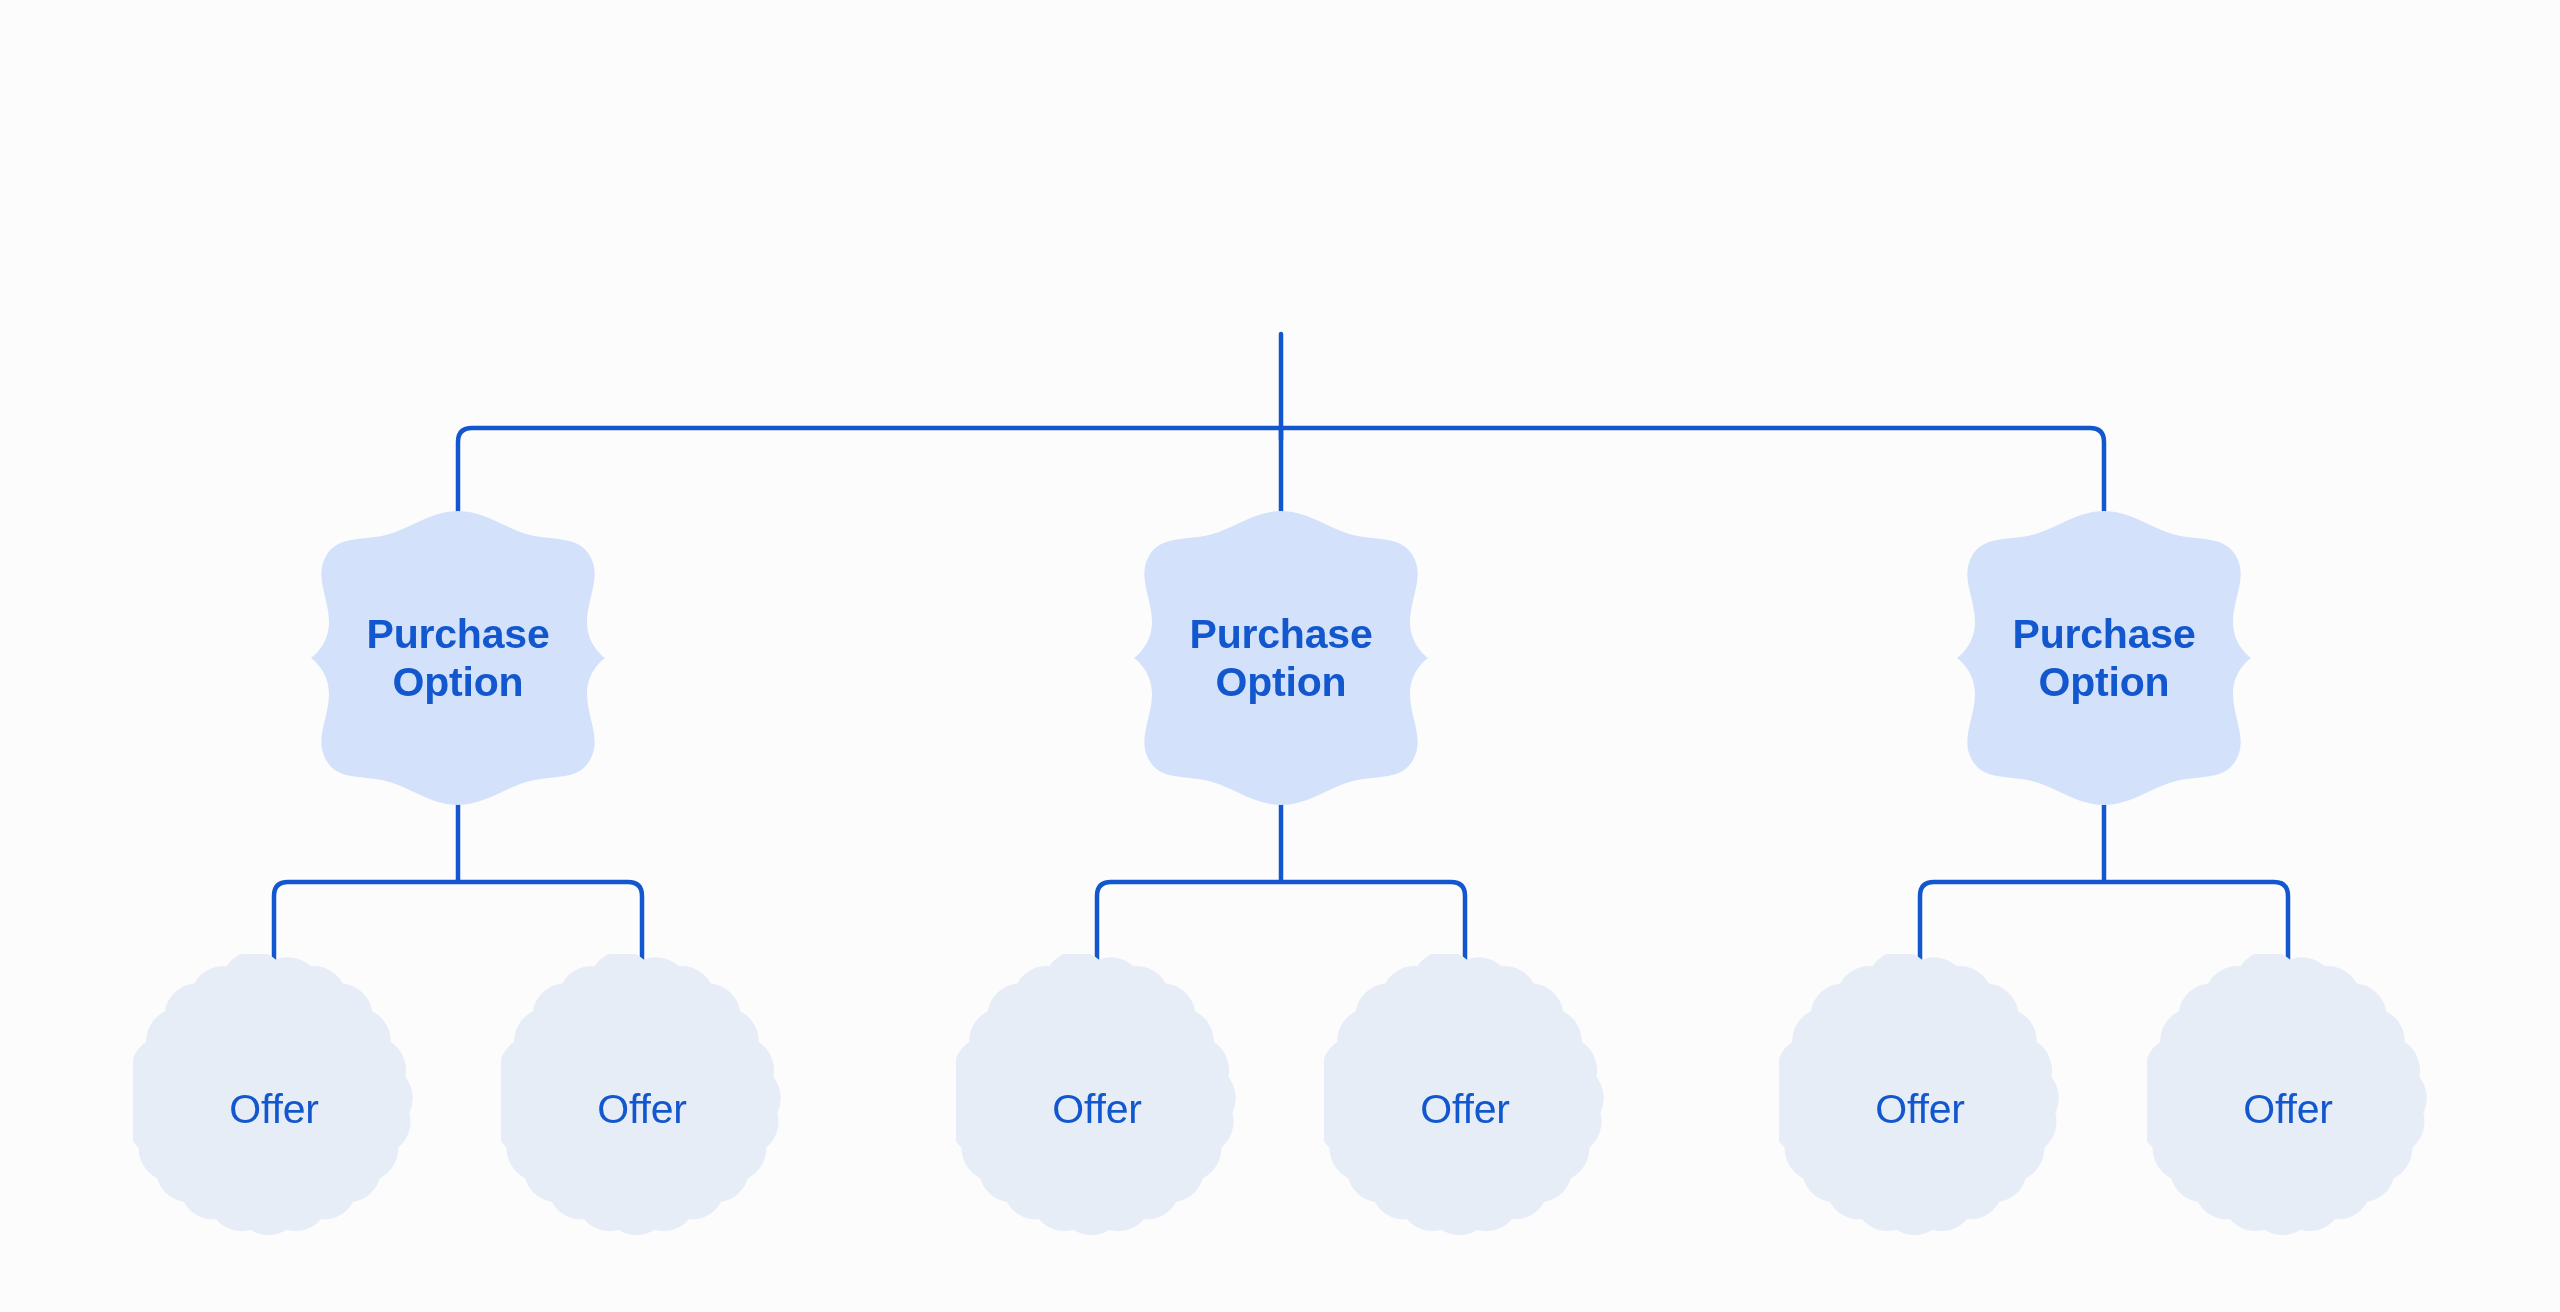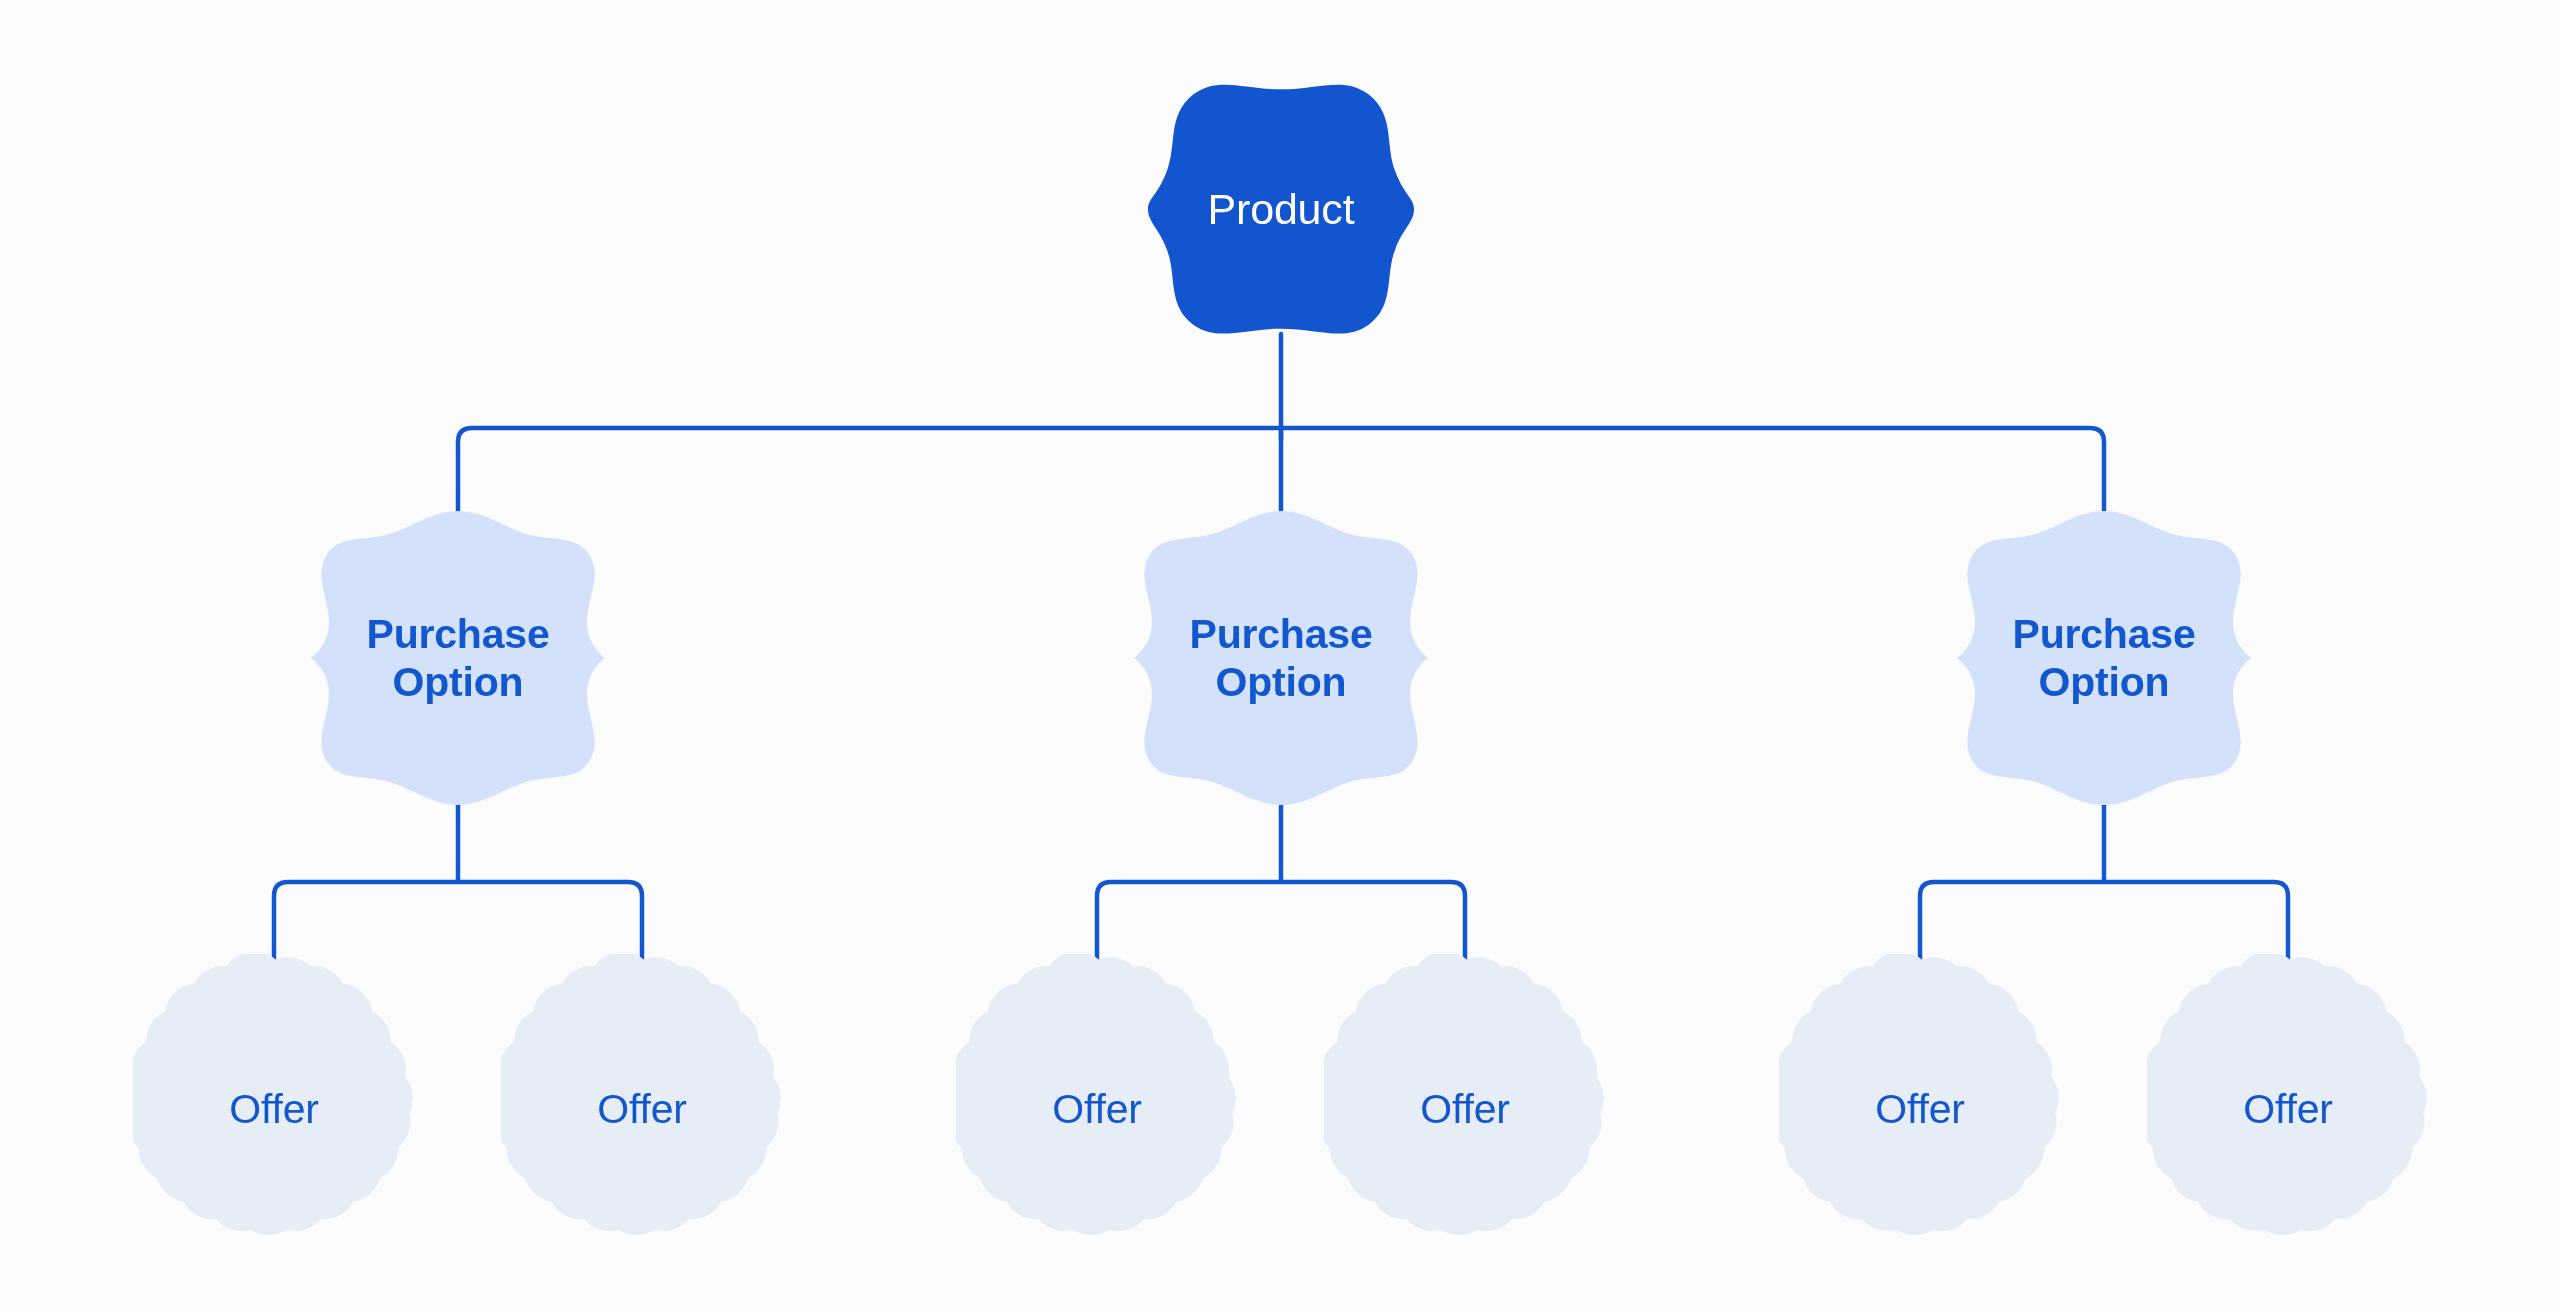--- a/index.html
+++ b/index.html
@@ -101,39 +101,20 @@
       <path d="M 274 990 L 274 896 Q 274 882 288 882 L 628 882 Q 642 882 642 896 L 642 990"></path>
 
       <path d="M 1281 800 L 1281 880"></path>
       <path d="M 1097 990 L 1097 896 Q 1097 882 1111 882 L 1451 882 Q 1465 882 1465 896 L 1465 990"></path>
 
       <path d="M 2104 800 L 2104 880"></path>
       <path d="M 1920 990 L 1920 896 Q 1920 882 1934 882 L 2274 882 Q 2288 882 2288 896 L 2288 990"></path>
     </g>
   </svg>
 
-  <div class="node node-root">
-    <svg class="node-shape" viewBox="0 0 200 200">
-      <path fill="#1255CE" d="
-        M 100 10
-        C 128 10 148 0 166 14
-        C 186 30 178 52 186 72
-        C 193 90 200 92 200 100
-        C 200 110 192 114 186 130
-        C 178 150 186 172 166 187
-        C 148 200 128 190 100 190
-        C 72 190 52 200 34 187
-        C 14 172 22 150 14 130
-        C 8 114 0 110 0 100
-        C 0 92 7 90 14 72
-        C 22 52 14 30 34 14
-        C 52 0 72 10 100 10 Z"></path>
-    </svg>
-    <span class="node-label" style="color: rgb(255, 255, 255);">Product</span>
-  </div>
 
   <div class="node node-mid" style="left:308px;">
     <svg class="node-shape" viewBox="0 0 200 200">
       <path fill="#D3E1FB" d="
         M 100 2
         C 118 2 132 14 148 18
         C 164 22 180 18 188 32
         C 196 46 186 60 186 76
         C 186 92 198 100 198 100
         C 198 100 186 108 186 124

